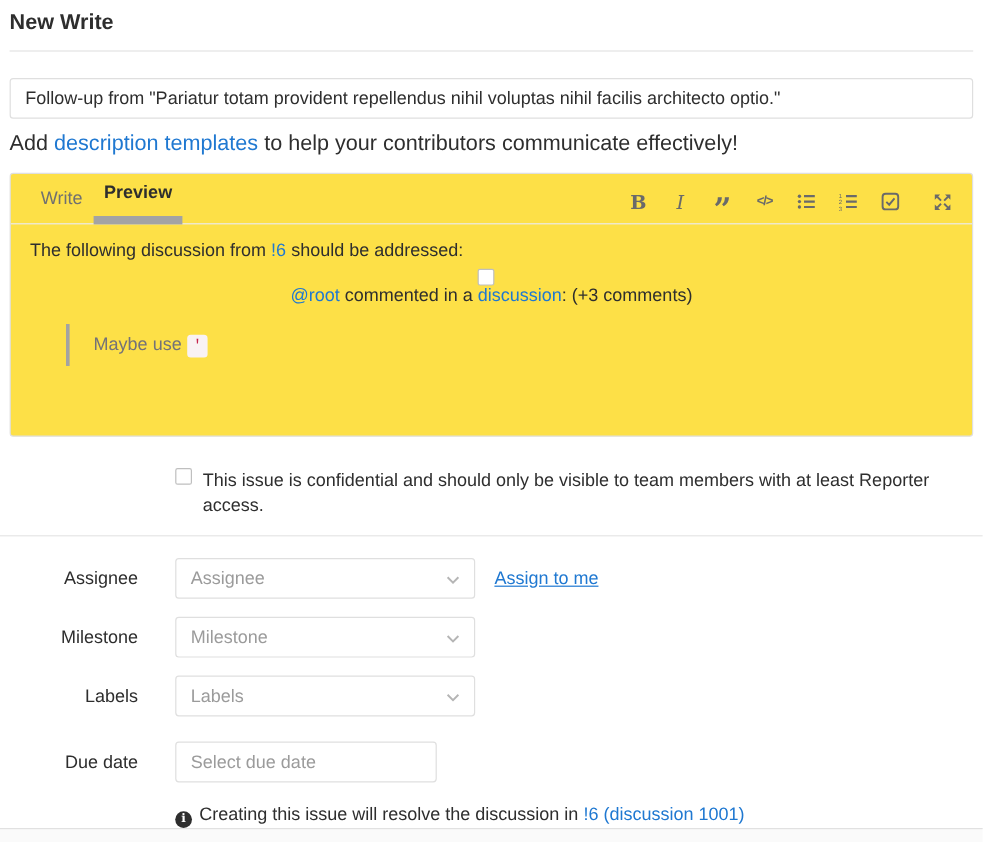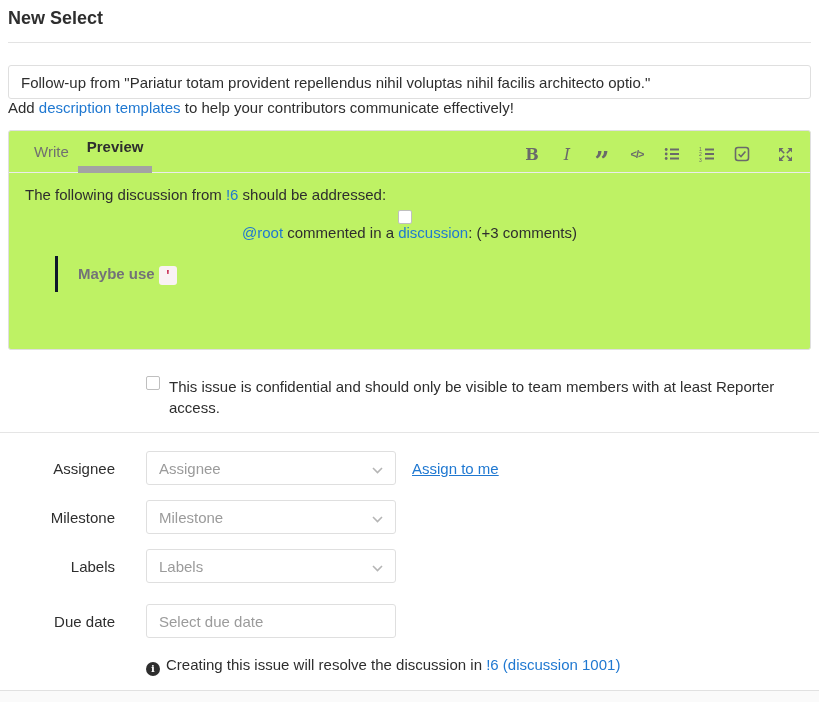--- a/index.html
+++ b/index.html
@@ -27,26 +27,26 @@
 
   .title-row { margin-top: 22px; }
   .text-input {
     width: 100%; height: 34px;
     border: 1px solid #dfdfdf; border-radius: 3px;
     padding: 0 12px; font-size: 15px; color: #2e2e2e;
     font-family: "Liberation Sans", sans-serif;
     outline: none; background: #fff;
   }
   .text-input::placeholder { color: #9b9b9b; }
-  .help-text { font-size: 15px; }
+  .help-text { margin-top: 10px; font-size: 18px; }
 
   .desc-row { margin-top: 14px; }
   .editor {
     border: 1px solid #dfdfdf; border-radius: 3px;
-    height: 220px; background: #bef264; overflow: hidden;
+    height: 220px; background: #fde047; overflow: hidden;
   }
   .editor-header {
     display: flex; align-items: flex-end;
     padding: 0 16px; height: 42px;
     border-bottom: 1px solid #ececec;
   }
   .tab {
     padding: 11px 9px; font-size: 15px; cursor: pointer;
     margin-bottom: -1px; border-bottom: 2px solid transparent;
   }
@@ -65,24 +65,23 @@
   .editor-body p { margin: 0; }
   .task-item { display: flex; align-items: center; margin-top: 7px; flex-direction: column; }
   input[type="checkbox"].gl-check {
     appearance: none; -webkit-appearance: none;
     width: 14px; height: 14px; margin: 0 9px 0 0;
     border: 1px solid #bfbfbf; border-radius: 2px; background: #fff;
     flex: 0 0 auto;
   }
   .blockquote {
     margin: 15px 0 0 30px;
-    border-left: 3px solid #0f172a;
+    border-left: 3px solid #a3a3a3;
     padding: 9px 0 9px 20px;
     color: #737278;
-    font-weight: bold;
   }
   .code {
     background: #f9f2f4; color: #c7254e;
     padding: 2px 5px; border-radius: 3px;
     font-family: "Liberation Mono", monospace; font-size: 13px;
   }
 
   .confidential-row { margin-top: 26px; }
   .confidential-wrap { display: flex; align-items: flex-start; line-height: 1.4; }
   .confidential-wrap input { margin-top: 3px; }
@@ -95,21 +94,21 @@
     width: 250px; height: 34px;
     border: 1px solid #dfdfdf; border-radius: 3px;
     display: flex; align-items: center; justify-content: space-between;
     padding: 0 12px; background: #fff; cursor: pointer;
     color: #9b9b9b; font-size: 15px;
   }
   .dropdown svg { flex: 0 0 auto; }
   .inline-action { margin-left: 16px; font-size: 15px; text-decoration: underline; }
   .row-content.with-action { display: flex; align-items: center; }
   .duedate-row { margin-top: 21px; }
-  .duedate-input { width: 250px; }
+  .duedate-input { width: 218px; }
 
   .note-row { margin-top: 18px; }
   .note { font-size: 15px; }
   .info-icon {
     display: inline-block; width: 14px; height: 14px;
     background: #2e2e2e; color: #fff; border-radius: 50%;
     font-size: 10px; font-weight: 700; line-height: 14px; text-align: center;
     font-family: "DejaVu Serif", serif;
     margin-right: 6px; vertical-align: -2px;
   }
@@ -117,21 +116,21 @@
   .footer-bar {
     position: absolute; left: 0; right: 0; bottom: 0;
     height: 12px; background: #fafafa; border-top: 1px solid #e1e1e1;
   }
 </style>
 </head>
 <body>
 
 <div class="page">
 
-  <h1 class="page-title">New Select</h1>
+  <h1 class="page-title">New Write</h1>
   <hr class="top-divider">
 
   <div class="row title-row">
     <div class="row-content">
       <input class="text-input" type="text" value="Follow-up from &quot;Pariatur totam provident repellendus nihil voluptas nihil facilis architecto optio.&quot;" style="">
       <div class="help-text">
         <span>Add </span><a>description templates</a><span> to help your contributors communicate effectively!</span>
       </div>
     </div>
   </div>

